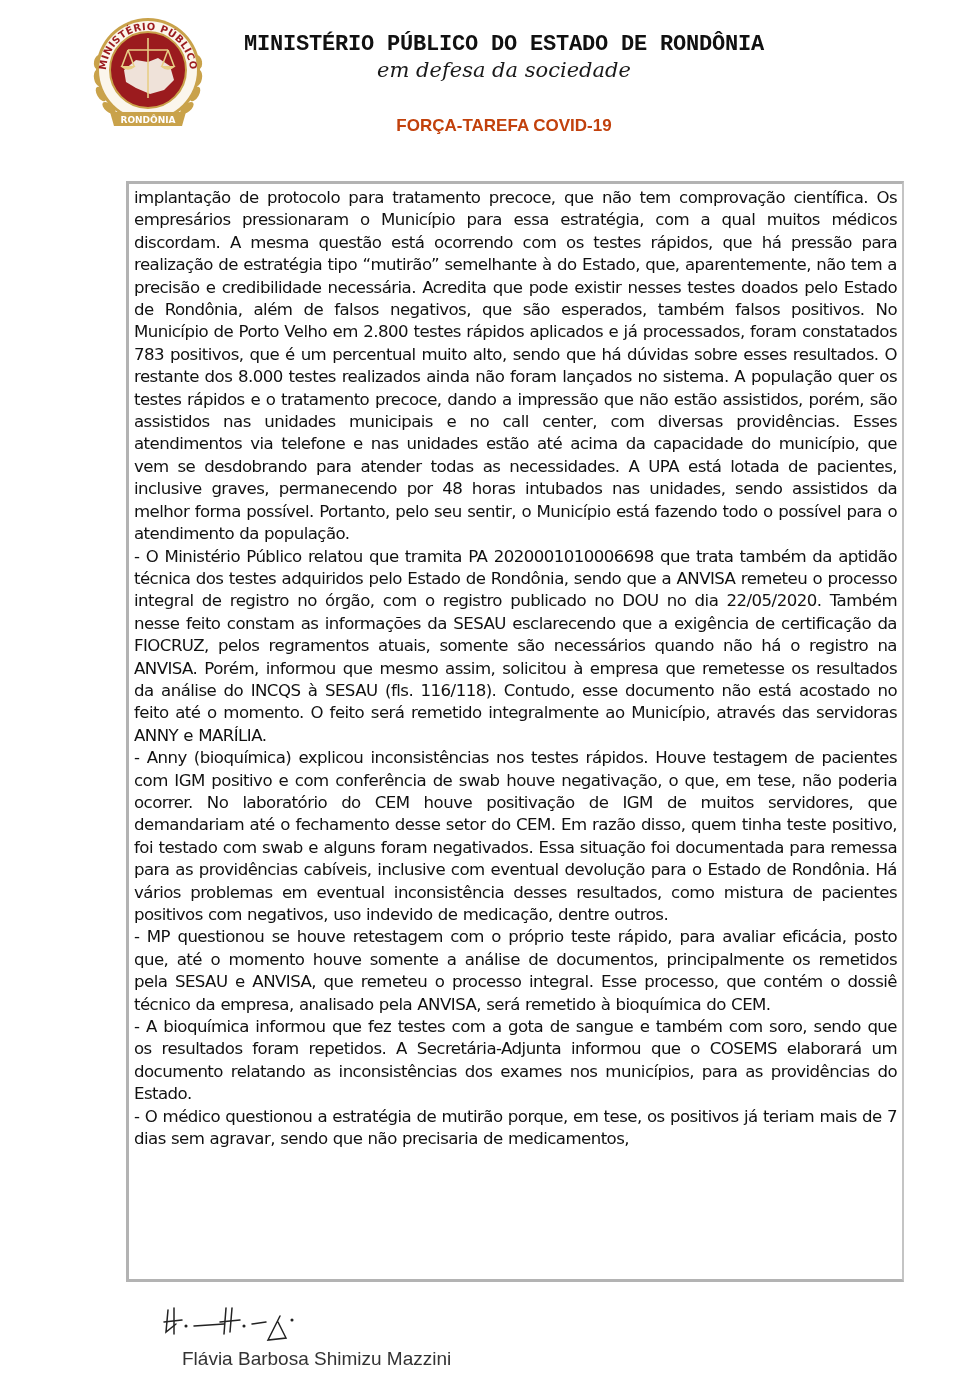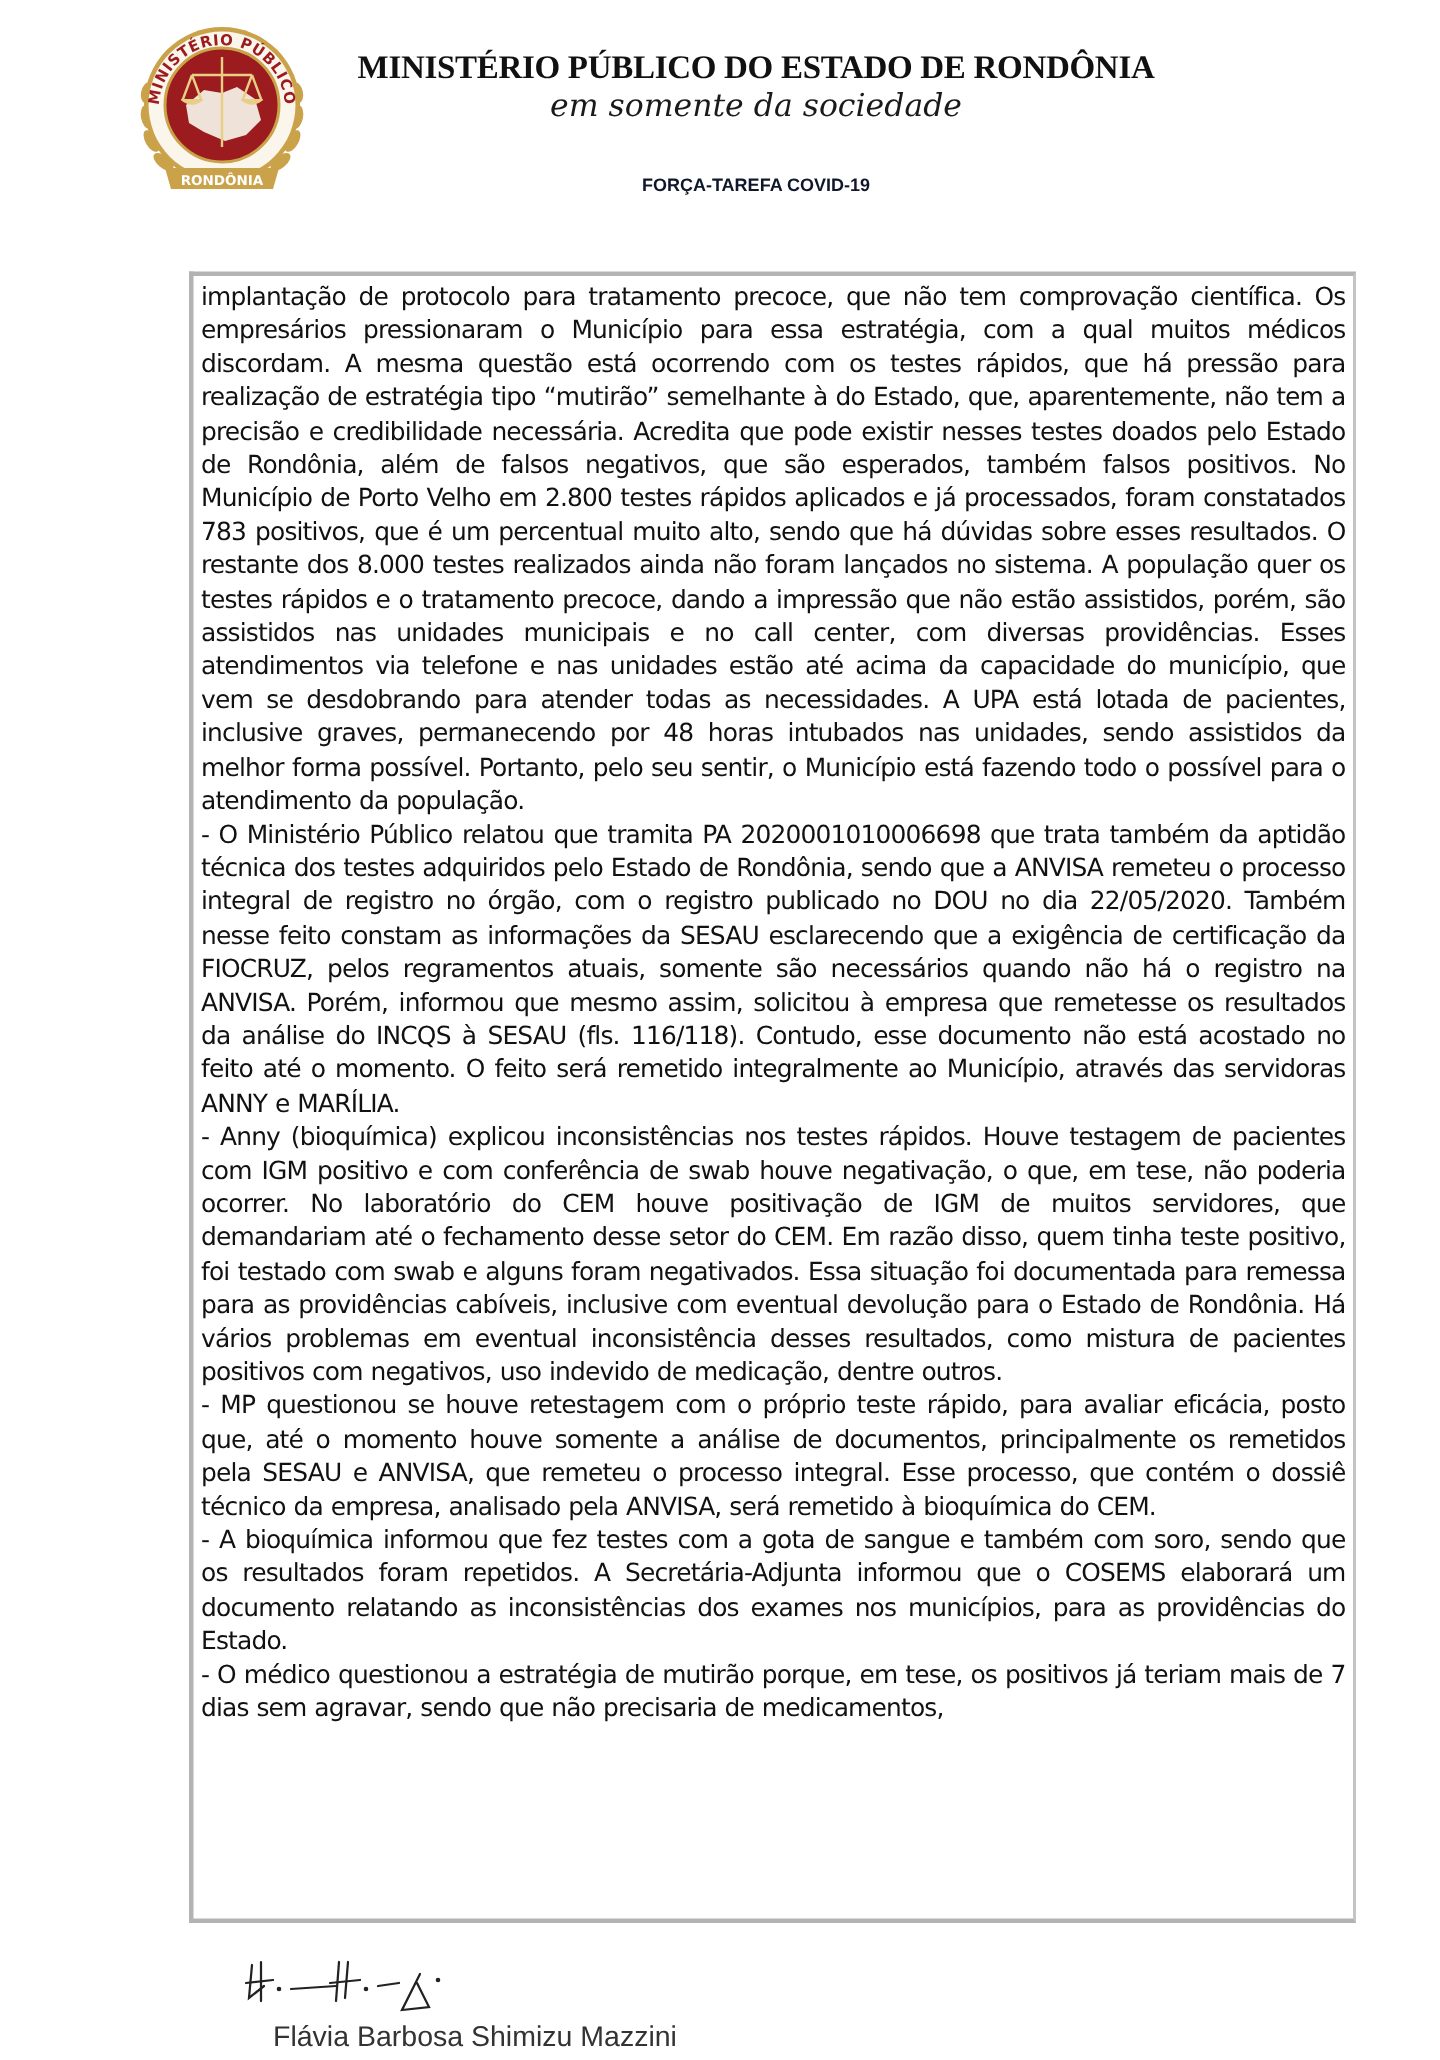--- a/index.html
+++ b/index.html
@@ -1,31 +1,31 @@
 <!DOCTYPE html>
 <html><head>
 <meta charset="utf-8">
 <style>
   html, body { margin: 0; padding: 0; background: #ffffff; }
   body { width: 960px; height: 1373px; position: relative; overflow: hidden; }
   .header { position: absolute; left: 0; top: 0; width: 960px; height: 150px; }
   .logo { position: absolute; left: 84px; top: 8px; width: 128px; height: 128px; }
   .org-title {
     position: absolute; left: 198px; top: 32px; width: 612px;
-    font-family: Liberation Serif, serif; font-weight: bold;
+    font-family: Liberation Mono, monospace; font-weight: bold;
     font-size: 22px; color: #111; letter-spacing: -0.2px; white-space: nowrap;
     text-align: center;
   }
   .tagline {
     position: absolute; left: 198px; top: 58px; width: 612px; text-align: center;
     font-family: "DejaVu Serif", serif; font-style: italic; font-size: 21px; color: #1a1a1a;
   }
   .task-force {
     position: absolute; left: 198px; top: 116px; width: 612px; text-align: center;
-    font-family: "Liberation Sans", sans-serif; font-weight: bold; font-size: 12px; color: #0f172a;
+    font-family: "Liberation Sans", sans-serif; font-weight: bold; font-size: 17px; color: #c2410c;
   }
   .content-box {
     position: absolute; left: 126px; top: 181px; width: 778px; height: 1101px;
     border-top: 3px solid #b3b3b3; border-left: 3px solid #b3b3b3;
     border-right: 2px solid #c4c4c4; border-bottom: 3px solid #b3b3b3;
     box-sizing: border-box; padding: 3px 5px 0 5px; overflow: hidden;
   }
   .para {
     font-family: "DejaVu Sans", sans-serif; font-size: 16.6px; line-height: 22.4px;
     color: #111; text-align: justify; margin: 0; letter-spacing: -0.55px;
@@ -74,21 +74,21 @@
       <line x1="84" y1="42" x2="90" y2="58"></line>
       <path d="M37 58 Q44 64 51 58" fill="#e8cf86"></path>
       <path d="M77 58 Q84 64 91 58" fill="#e8cf86"></path>
     </g>
 
     <path d="M26 104 L102 104 L98 118 L30 118 Z" fill="#c9a24a"></path>
     <text x="64" y="115" font-family="DejaVu Sans, sans-serif" font-size="9" font-weight="bold" fill="#fff" text-anchor="middle">RONDÔNIA</text>
   </svg>
 
   <div class="org-title">MINISTÉRIO PÚBLICO DO ESTADO DE RONDÔNIA</div>
-  <div class="tagline">em somente da sociedade</div>
+  <div class="tagline">em defesa da sociedade</div>
   <div class="task-force">FORÇA-TAREFA COVID-19</div>
 </div>
 
 <div class="content-box">
   <p class="para">implantação de protocolo para tratamento precoce, que não tem comprovação científica. Os empresários pressionaram o Município para essa estratégia, com a qual muitos médicos discordam. A mesma questão está ocorrendo com os testes rápidos, que há pressão para realização de estratégia tipo “mutirão” semelhante à do Estado, que, aparentemente, não tem a precisão e credibilidade necessária. Acredita que pode existir nesses testes doados pelo Estado de Rondônia, além de falsos negativos, que são esperados, também falsos positivos. No Município de Porto Velho em 2.800 testes rápidos aplicados e já processados, foram constatados 783 positivos, que é um percentual muito alto, sendo que há dúvidas sobre esses resultados. O restante dos 8.000 testes realizados ainda não foram lançados no sistema. A população quer os testes rápidos e o tratamento precoce, dando a impressão que não estão assistidos, porém, são assistidos nas unidades municipais e no call center, com diversas providências. Esses atendimentos via telefone e nas unidades estão até acima da capacidade do município, que vem se desdobrando para atender todas as necessidades. A UPA está lotada de pacientes, inclusive graves, permanecendo por 48 horas intubados nas unidades, sendo assistidos da melhor forma possível. Portanto, pelo seu sentir, o Município está fazendo todo o possível para o atendimento da população.</p>
   <p class="para">- O Ministério Público relatou que tramita PA 2020001010006698 que trata também da aptidão técnica dos testes adquiridos pelo Estado de Rondônia, sendo que a ANVISA remeteu o processo integral de registro no órgão, com o registro publicado no DOU no dia 22/05/2020. Também nesse feito constam as informações da SESAU esclarecendo que a exigência de certificação da FIOCRUZ, pelos regramentos atuais, somente são necessários quando não há o registro na ANVISA. Porém, informou que mesmo assim, solicitou à empresa que remetesse os resultados da análise do INCQS à SESAU (fls. 116/118). Contudo, esse documento não está acostado no feito até o momento. O feito será remetido integralmente ao Município, através das servidoras ANNY e MARÍLIA.</p>
   <p class="para">- Anny (bioquímica) explicou inconsistências nos testes rápidos. Houve testagem de pacientes com IGM positivo e com conferência de swab houve negativação, o que, em tese, não poderia ocorrer. No laboratório do CEM houve positivação de IGM de muitos servidores, que demandariam até o fechamento desse setor do CEM. Em razão disso, quem tinha teste positivo, foi testado com swab e alguns foram negativados. Essa situação foi documentada para remessa para as providências cabíveis, inclusive com eventual devolução para o Estado de Rondônia. Há vários problemas em eventual inconsistência desses resultados, como mistura de pacientes positivos com negativos, uso indevido de medicação, dentre outros.</p>
   <p class="para">- MP questionou se houve retestagem com o próprio teste rápido, para avaliar eficácia, posto que, até o momento houve somente a análise de documentos, principalmente os remetidos pela SESAU e ANVISA, que remeteu o processo integral. Esse processo, que contém o dossiê técnico da empresa, analisado pela ANVISA, será remetido à bioquímica do CEM.</p>
   <p class="para">- A bioquímica informou que fez testes com a gota de sangue e também com soro, sendo que os resultados foram repetidos. A Secretária-Adjunta informou que o COSEMS elaborará um documento relatando as inconsistências dos exames nos municípios, para as providências do Estado.</p>
   <p class="para">- O médico questionou a estratégia de mutirão porque, em tese, os positivos já teriam mais de 7 dias sem agravar, sendo que não precisaria de medicamentos,</p>

